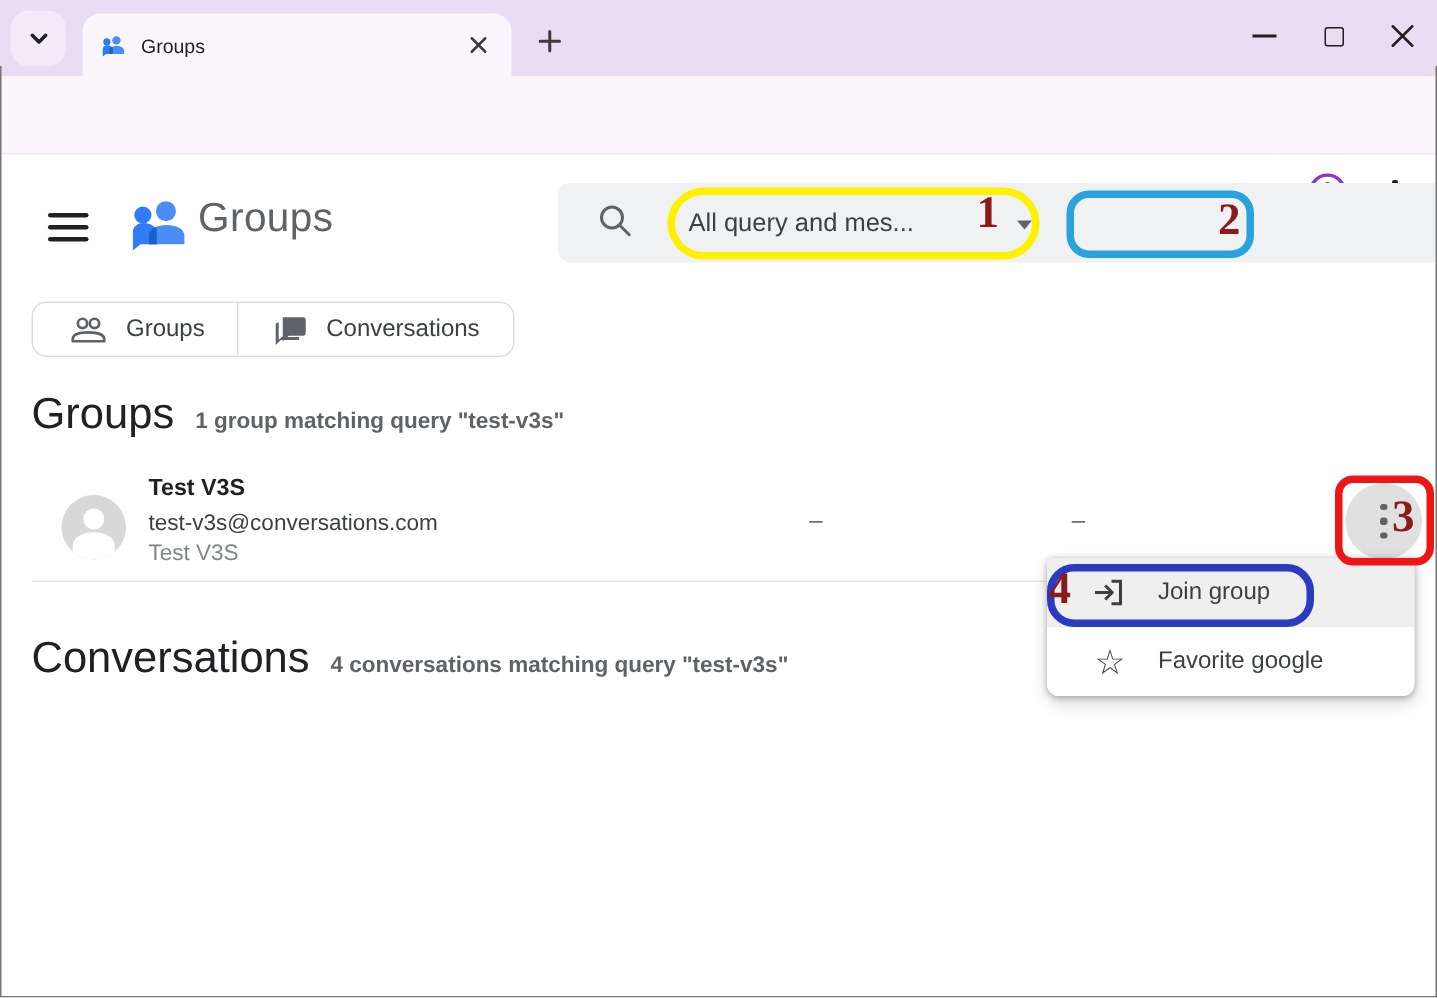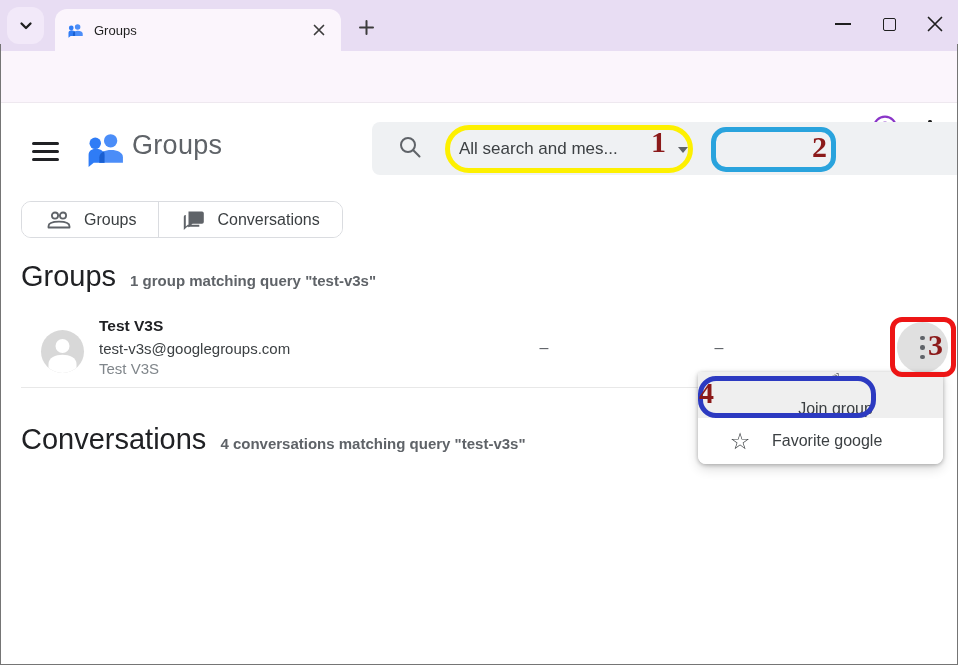--- a/index.html
+++ b/index.html
@@ -57,21 +57,21 @@
   .row-email { position:absolute; left:98px; top:237px; font-size:15px; color:#3c4043; }
   .row-desc  { position:absolute; left:98px; top:257px; font-size:15px; color:#80868b; }
   .row-dash1 { position:absolute; left:531px; top:236px; width:24px; text-align:center; font-size:16px; color:#5f6368; }
   .row-dash2 { position:absolute; left:706px; top:236px; width:24px; text-align:center; font-size:16px; color:#5f6368; }
   .row-divider { position:absolute; left:20px; top:284px; width:918px; height:1px; background:#e8e8e8; }
   .row-kebab { position:absolute; left:896px; top:219px; width:51px; height:51px; border-radius:50%; background:#e0e0e0; display:flex; flex-direction:column; align-items:center; justify-content:center; gap:5px; }
   .row-kebab i { width:4.5px; height:4.5px; border-radius:50%; background:#5f6368; }
 
   .ctx-menu { position:absolute; left:697px; top:269px; width:245px; background:#fff; border-radius:4px 4px 8px 8px; box-shadow:0 1px 4px rgba(0,0,0,0.28), 0 5px 12px rgba(0,0,0,0.14); z-index:30; overflow:hidden; }
   .ctx-item { height:46px; display:flex; align-items:center; padding-left:30px; gap:20px; font-size:16px; color:#3c4043; background:#fff; }
-  .ctx-item.highlight { background:#efefef;flex-direction:column; }
+  .ctx-item.highlight { background:#efefef; }
   .ctx-star { font-size:23px; color:#3c4043; line-height:1; width:24px; text-align:center; }
 
   .toolbar-star { font-size:21px; color:#2b2b2b; line-height:1; }
 
   
   .ann-box { position:absolute; border-style:solid; border-width:5px; background:transparent; z-index:90; pointer-events:none; }
   .ann-num { position:absolute; z-index:91; font-family:"Liberation Serif","DejaVu Serif",serif; font-weight:700; font-size:30px; line-height:1; pointer-events:none; }
   .ann-1 { left:445px; top:125px; width:248px; height:48px; border-radius:24px; }
   .ann-2 { left:711px; top:127px; width:125px; height:45px; border-radius:15px; }
   .ann-3 { left:890px; top:317px; width:66px; height:60px; border-radius:12px; }
@@ -199,21 +199,21 @@
     </span>
     <span class="app-name">Groups</span>
 
     <div class="searchbar">
       <span class="search-icon">
         <svg width="26" height="26" viewBox="0 0 26 26">
             <circle cx="11" cy="11" r="7" fill="none" stroke="#5f6368" stroke-width="2"></circle>
             <line x1="16.3" y1="16.3" x2="22.5" y2="22.5" stroke="#5f6368" stroke-width="2" stroke-linecap="round"></line>
           </svg>
       </span>
-      <span class="scope">All search and mes...</span>
+      <span class="scope">All query and mes...</span>
       <span class="scope-caret"></span>
     </div>
 
     <div class="chips">
       <div class="chip">
         <svg width="26" height="20" viewBox="0 0 26 20">
           <circle cx="9" cy="5.6" r="3.1" fill="none" stroke="#5f6368" stroke-width="1.8"></circle>
           <circle cx="17" cy="5.6" r="3.1" fill="none" stroke="#5f6368" stroke-width="1.8"></circle>
           <path d="M2.5 17.5 v-1.3 c0-3 4.3-4.6 10.5-4.6 s10.5 1.6 10.5 4.6 v1.3 z" fill="none" stroke="#5f6368" stroke-width="1.8" stroke-linejoin="round"></path>
         </svg>
@@ -233,21 +233,21 @@
       <span class="section-sub">1 group matching query "test-v3s"</span>
     </div>
 
     <div class="row-avatar">
       <svg width="43" height="43" viewBox="0 0 43 43">
         <circle cx="21.5" cy="16" r="7" fill="#fff"></circle>
         <path d="M7.5 34 c0-6.2 7-9.2 14-9.2 s14 3 14 9.2 v9 h-28 z" fill="#fff"></path>
       </svg>
     </div>
     <span class="row-name">Test V3S</span>
-    <span class="row-email">test-v3s@googlegroups.com</span>
+    <span class="row-email">test-v3s@conversations.com</span>
     <span class="row-desc">Test V3S</span>
     <span class="row-dash1">–</span>
     <span class="row-dash2">–</span>
     <div class="row-kebab">
         <i></i>
         <i></i>
         <i></i>
       </div>
     <div class="row-divider"></div>
 

